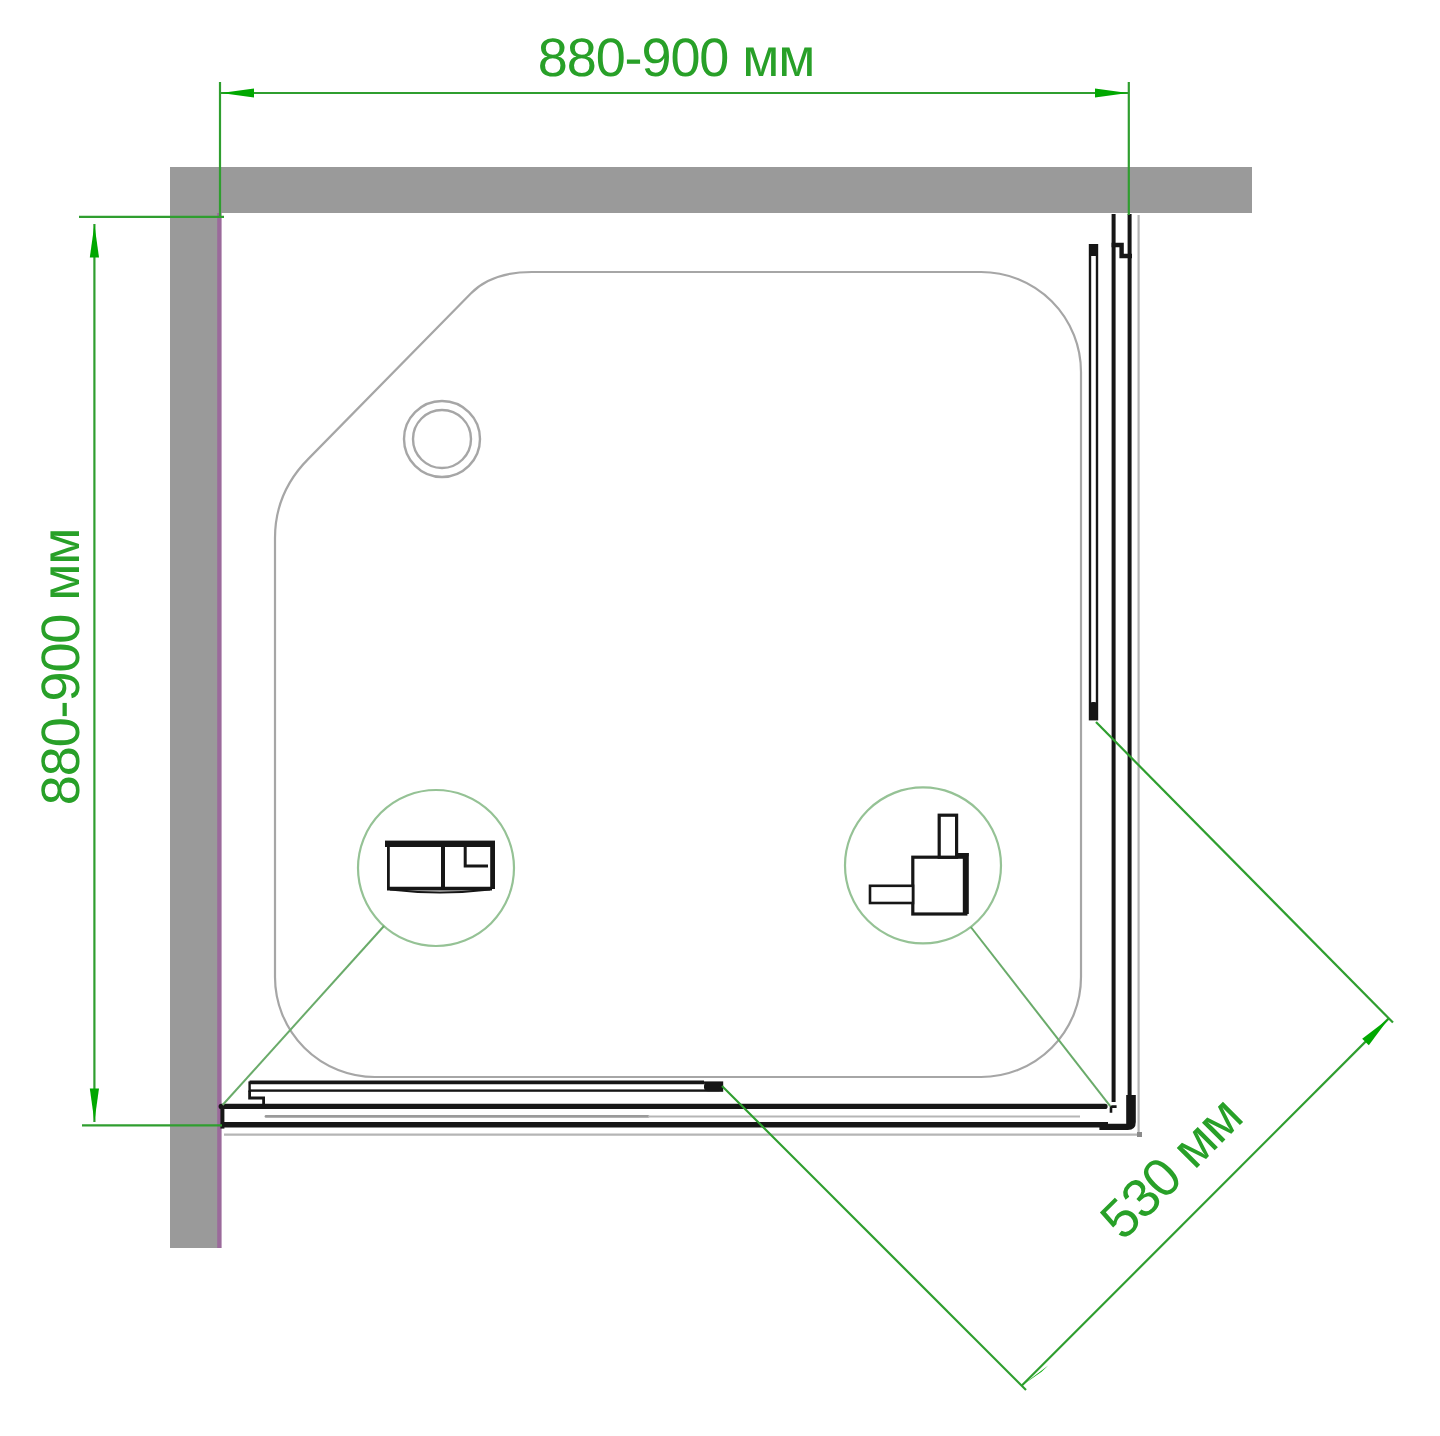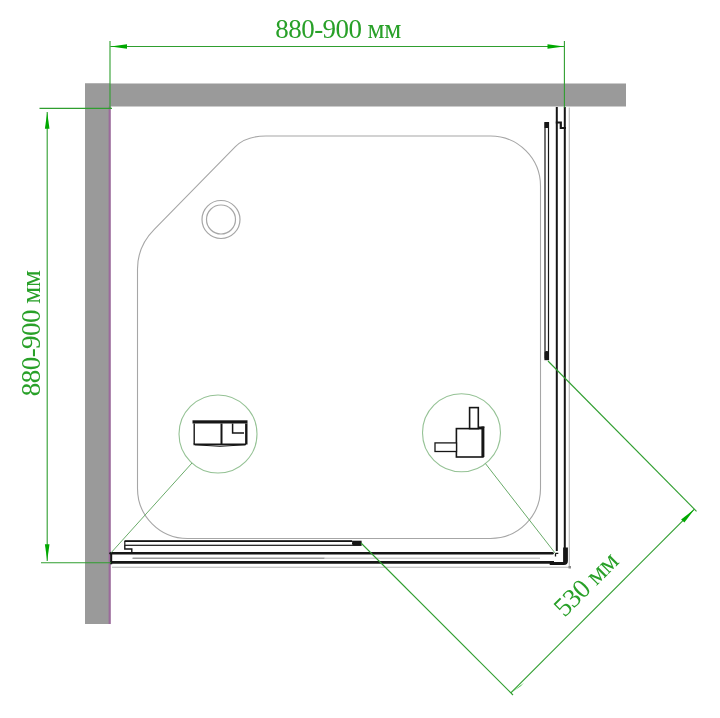--- a/index.html
+++ b/index.html
@@ -1,17 +1,17 @@
 <!DOCTYPE html>
 <html><head>
 <meta charset="utf-8">
 <style>
 html,body{margin:0;padding:0;background:#ffffff;}
 #c{position:relative;width:720px;height:718px;background:#ffffff;overflow:hidden;
-   font-family:Liberation Serif, serif;}
+   font-family:Liberation Sans, sans-serif;}
 </style>
 </head>
 <body>
 <div id="c">
 <svg width="720" height="718" viewBox="0 0 720 718">
 
   <rect x="85" y="83.5" width="25" height="540.5" fill="#9a9a9a"></rect>
   <rect x="85" y="83.5" width="541" height="23" fill="#9a9a9a"></rect>
 
   <line x1="109.7" y1="106.5" x2="109.7" y2="624" stroke="#9b6a9b" stroke-width="2.2"></line>

